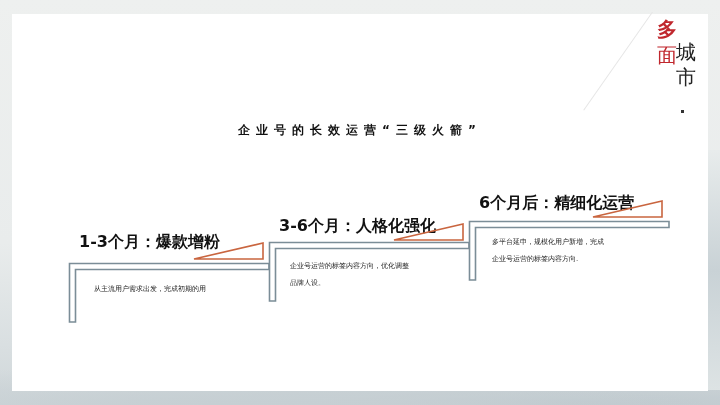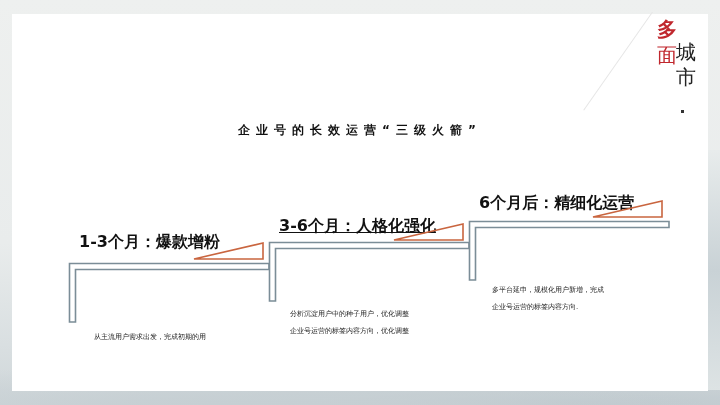--- a/index.html
+++ b/index.html
@@ -18,21 +18,21 @@
   .logo .c1{position:absolute;left:7px;top:4px;font-size:20px;color:#c0272d;font-weight:bold;font-family:"DejaVu Serif",serif;}
   .logo .c2{position:absolute;left:7px;top:30px;font-size:20px;color:#c0272d;font-family:"DejaVu Serif",serif;}
   .logo .c3{position:absolute;left:26px;top:27px;font-size:20px;color:#222;font-family:"DejaVu Serif",serif;}
   .logo .c4{position:absolute;left:26px;top:52px;font-size:20px;color:#222;font-family:"DejaVu Serif",serif;}
   .logo .line{position:absolute;left:2px;top:0;width:1px;height:120px;background:#e6e6e6;transform:rotate(35deg);transform-origin:top;}
   .logo .dot{position:absolute;left:31px;top:98px;width:3px;height:3px;background:#333;}
   .step{position:absolute;}
   .step .head{position:absolute;font-size:16px;color:#111;white-space:nowrap;font-weight:bold;}
   .step .flag{position:absolute;}
   .step .frame{position:absolute;}
-  .step .desc{position:absolute;font-size:7px;color:#222;line-height:17px;margin-top:48px;}
+  .step .desc{position:absolute;font-size:7px;color:#222;line-height:17px;}
 </style>
 </head>
 <body>
 
 <div class="mist"></div>
 <div class="mist-right"></div>
 <div class="card"></div>
 
 <div class="logo">
   <div class="line"></div>
@@ -52,30 +52,30 @@
   </svg>
   <svg class="frame" style="left:68px;top:262px;" width="204" height="62">
     <path d="M1.5,60 V1.5 H201 V7.5 H7.5 V60 Z" fill="none" stroke="#7b8d97" stroke-width="1.6"></path>
   </svg>
   <div class="desc" style="left:94px;top:281px;width:160px;">
     <div>从主流用户需求出发，完成初期的用</div>
   </div>
 </div>
 
 <div class="step" style="left:0;top:0;">
-  <div class="head" style="left:279px;top:216px;text-decoration:underline;">3-6个月：人格化强化</div>
+  <div class="head" style="left:279px;top:216px;">3-6个月：人格化强化</div>
   <svg class="flag" style="left:392px;top:222px;" width="74" height="20">
     <polygon points="2,18 71,2 71,18" fill="none" stroke="#c9653f" stroke-width="1.6"></polygon>
   </svg>
   <svg class="frame" style="left:268px;top:241px;" width="204" height="62">
     <path d="M1.5,60 V1.5 H201 V7.5 H7.5 V60 Z" fill="none" stroke="#7b8d97" stroke-width="1.6"></path>
   </svg>
   <div class="desc" style="left:290px;top:258px;width:170px;">
-    <div>分析沉淀用户中的种子用户，优化调整</div>
     <div>企业号运营的标签内容方向，优化调整</div>
+    <div>品牌人设。</div>
   </div>
 </div>
 
 <div class="step" style="left:0;top:0;">
   <div class="head" style="left:479px;top:193px;">6个月后：精细化运营</div>
   <svg class="flag" style="left:591px;top:199px;" width="74" height="20">
     <polygon points="2,18 71,2 71,18" fill="none" stroke="#c9653f" stroke-width="1.6"></polygon>
   </svg>
   <svg class="frame" style="left:468px;top:220px;" width="204" height="62">
     <path d="M1.5,60 V1.5 H201 V7.5 H7.5 V60 Z" fill="none" stroke="#7b8d97" stroke-width="1.6"></path>

